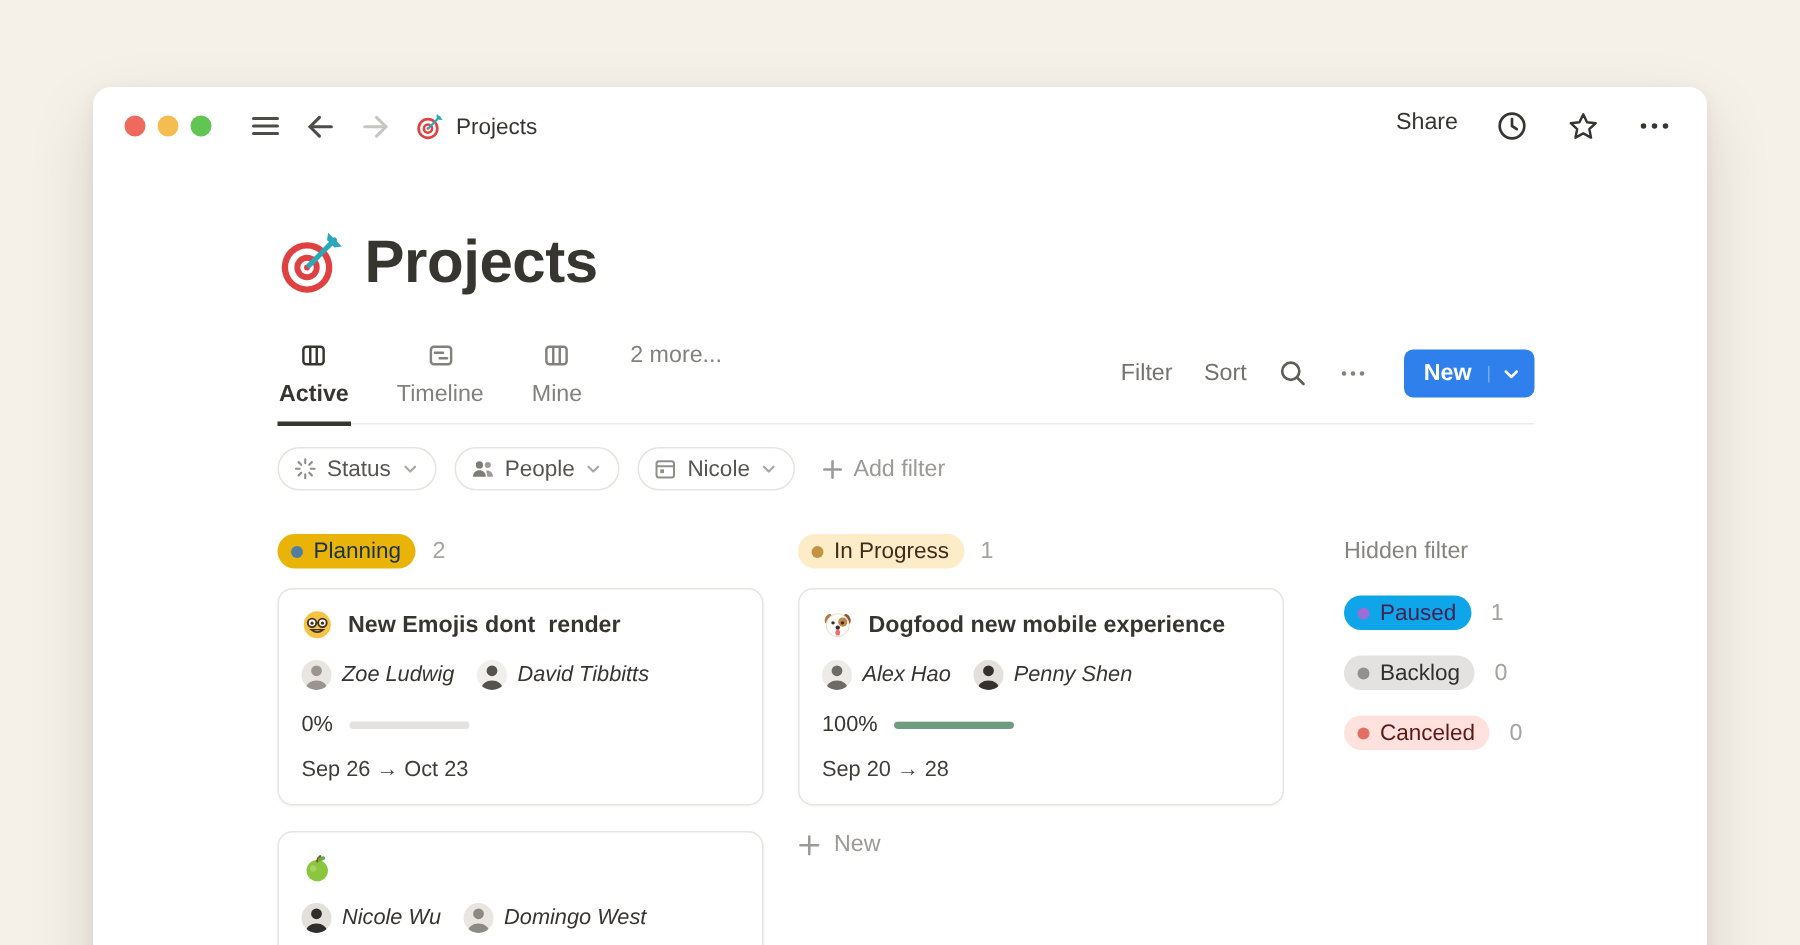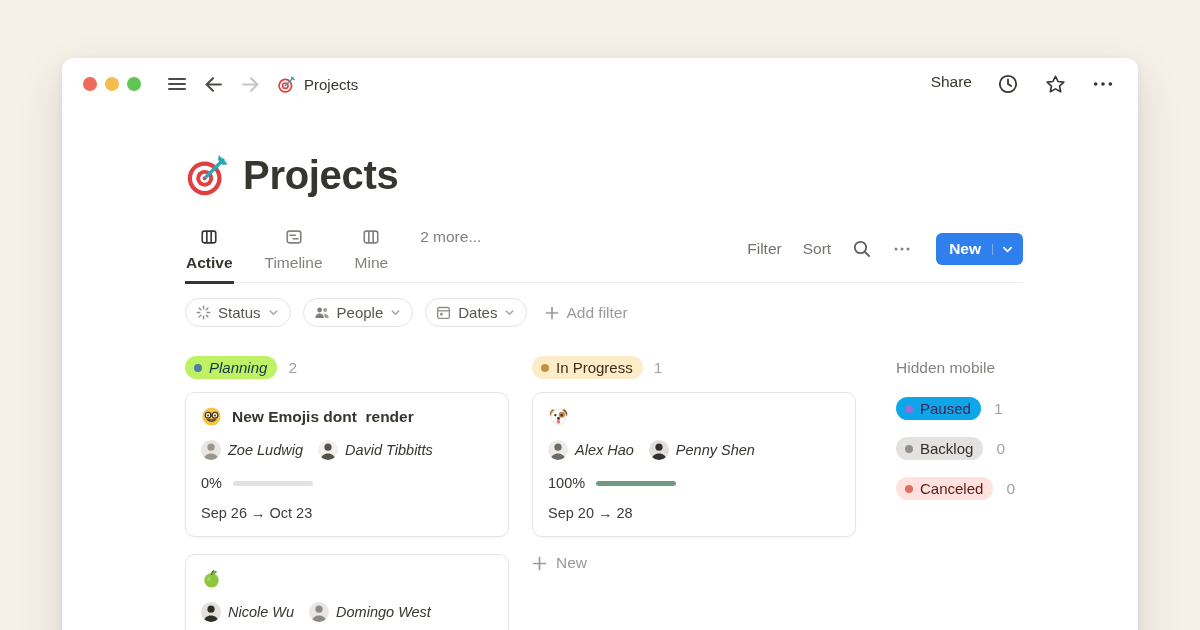--- a/index.html
+++ b/index.html
@@ -272,38 +272,38 @@
             </svg>
         </div>
         <div class="chip">
           <span>
             <svg width="15" height="15" viewBox="0 0 18 18" fill="none">
                 <rect x="2" y="3" width="14" height="13" rx="2" stroke="#8f8e89" stroke-width="1.6"></rect>
                 <path d="M2 7 h14" stroke="#8f8e89" stroke-width="1.6"></path>
                 <rect x="5" y="9.5" width="3" height="3" fill="#8f8e89"></rect>
               </svg>
           </span>
-          <span>Dates</span>
+          <span>Nicole</span>
           <svg width="11" height="11" viewBox="0 0 12 12" fill="none">
               <path d="M2.5 4.5 l3.5 3.5 3.5-3.5" stroke="#aca9a4" stroke-width="1.6" stroke-linecap="round" stroke-linejoin="round"></path>
             </svg>
         </div>
         <div class="add-filter">
           <svg width="14" height="14" viewBox="0 0 14 14">
               <path d="M7 1.5 v11 M1.5 7 h11" stroke="#9b9a97" stroke-width="1.7" stroke-linecap="round"></path>
             </svg>
           <span>Add filter</span>
         </div>
       </div>
 
       <div class="board">
 
         <div class="col">
           <div class="col-header">
-            <span class="pill" style="background: #bef264; color: rgb(24, 51, 71); font-style: italic;">
+            <span class="pill" style="background: #eab308; color: rgb(24, 51, 71);">
               <span class="dot" style="background: rgb(82, 125, 165);"></span>
               <span>Planning</span>
             </span>
             <span class="count">2</span>
           </div>
           <div class="cards">
 
             <div class="card">
               <div class="card-title-row">
                 <span>
@@ -400,20 +400,21 @@
                       <ellipse cx="4.2" cy="6.5" rx="2.3" ry="3.4" fill="#b5773f" transform="rotate(22 4.2 6.5)"></ellipse>
                       <ellipse cx="15.8" cy="6.5" rx="2.3" ry="3.4" fill="#8a5a2e" transform="rotate(-22 15.8 6.5)"></ellipse>
                       <circle cx="10" cy="10.3" r="7.3" fill="#fdfcf9" stroke="#e3d9c9" stroke-width=".6"></circle>
                       <circle cx="13.2" cy="8.3" r="2.9" fill="#c08547"></circle>
                       <circle cx="7" cy="8.8" r="1.1" fill="#3a2d23"></circle>
                       <circle cx="13" cy="8.8" r="1.1" fill="#3a2d23"></circle>
                       <circle cx="10" cy="11.8" r="1.4" fill="#3a2d23"></circle>
                       <ellipse cx="10" cy="15" rx="1.5" ry="1.9" fill="#e8706f"></ellipse>
                     </svg>
                 </span>
+                <span class="card-title">Dogfood new mobile experience</span>
               </div>
               <div class="assignees">
                 <span class="assignee">
                   <span class="avatar av-c">
                     <svg width="20" height="20" viewBox="0 0 20 20">
                         <circle cx="10" cy="7.2" r="3.6" fill="#6e6a64"></circle>
                         <path d="M2.8 20 c0-4.2 3.3-6.4 7.2-6.4 s7.2 2.2 7.2 6.4z" fill="#6e6a64"></path>
                       </svg>
                   </span>
                   <span>Alex Hao</span>
@@ -439,21 +440,21 @@
           </div>
           <div class="col-footer">
             <svg width="15" height="15" viewBox="0 0 14 14">
                 <path d="M7 1.5 v11 M1.5 7 h11" stroke="#9b9a97" stroke-width="1.6" stroke-linecap="round"></path>
               </svg>
             <span>New</span>
           </div>
         </div>
 
         <div class="hidden-groups">
-          <div class="hg-title">Hidden mobile</div>
+          <div class="hg-title">Hidden filter</div>
           <div class="hg-list">
             <div class="hg-row">
               <span class="pill" style="background: #0ea5e9; color: rgb(65, 36, 84);">
                 <span class="dot" style="background: rgb(154, 109, 215);"></span>
                 <span>Paused</span>
               </span>
               <span class="count">1</span>
             </div>
             <div class="hg-row">
               <span class="pill" style="background: rgb(227, 226, 224); color: rgb(50, 48, 44);">

